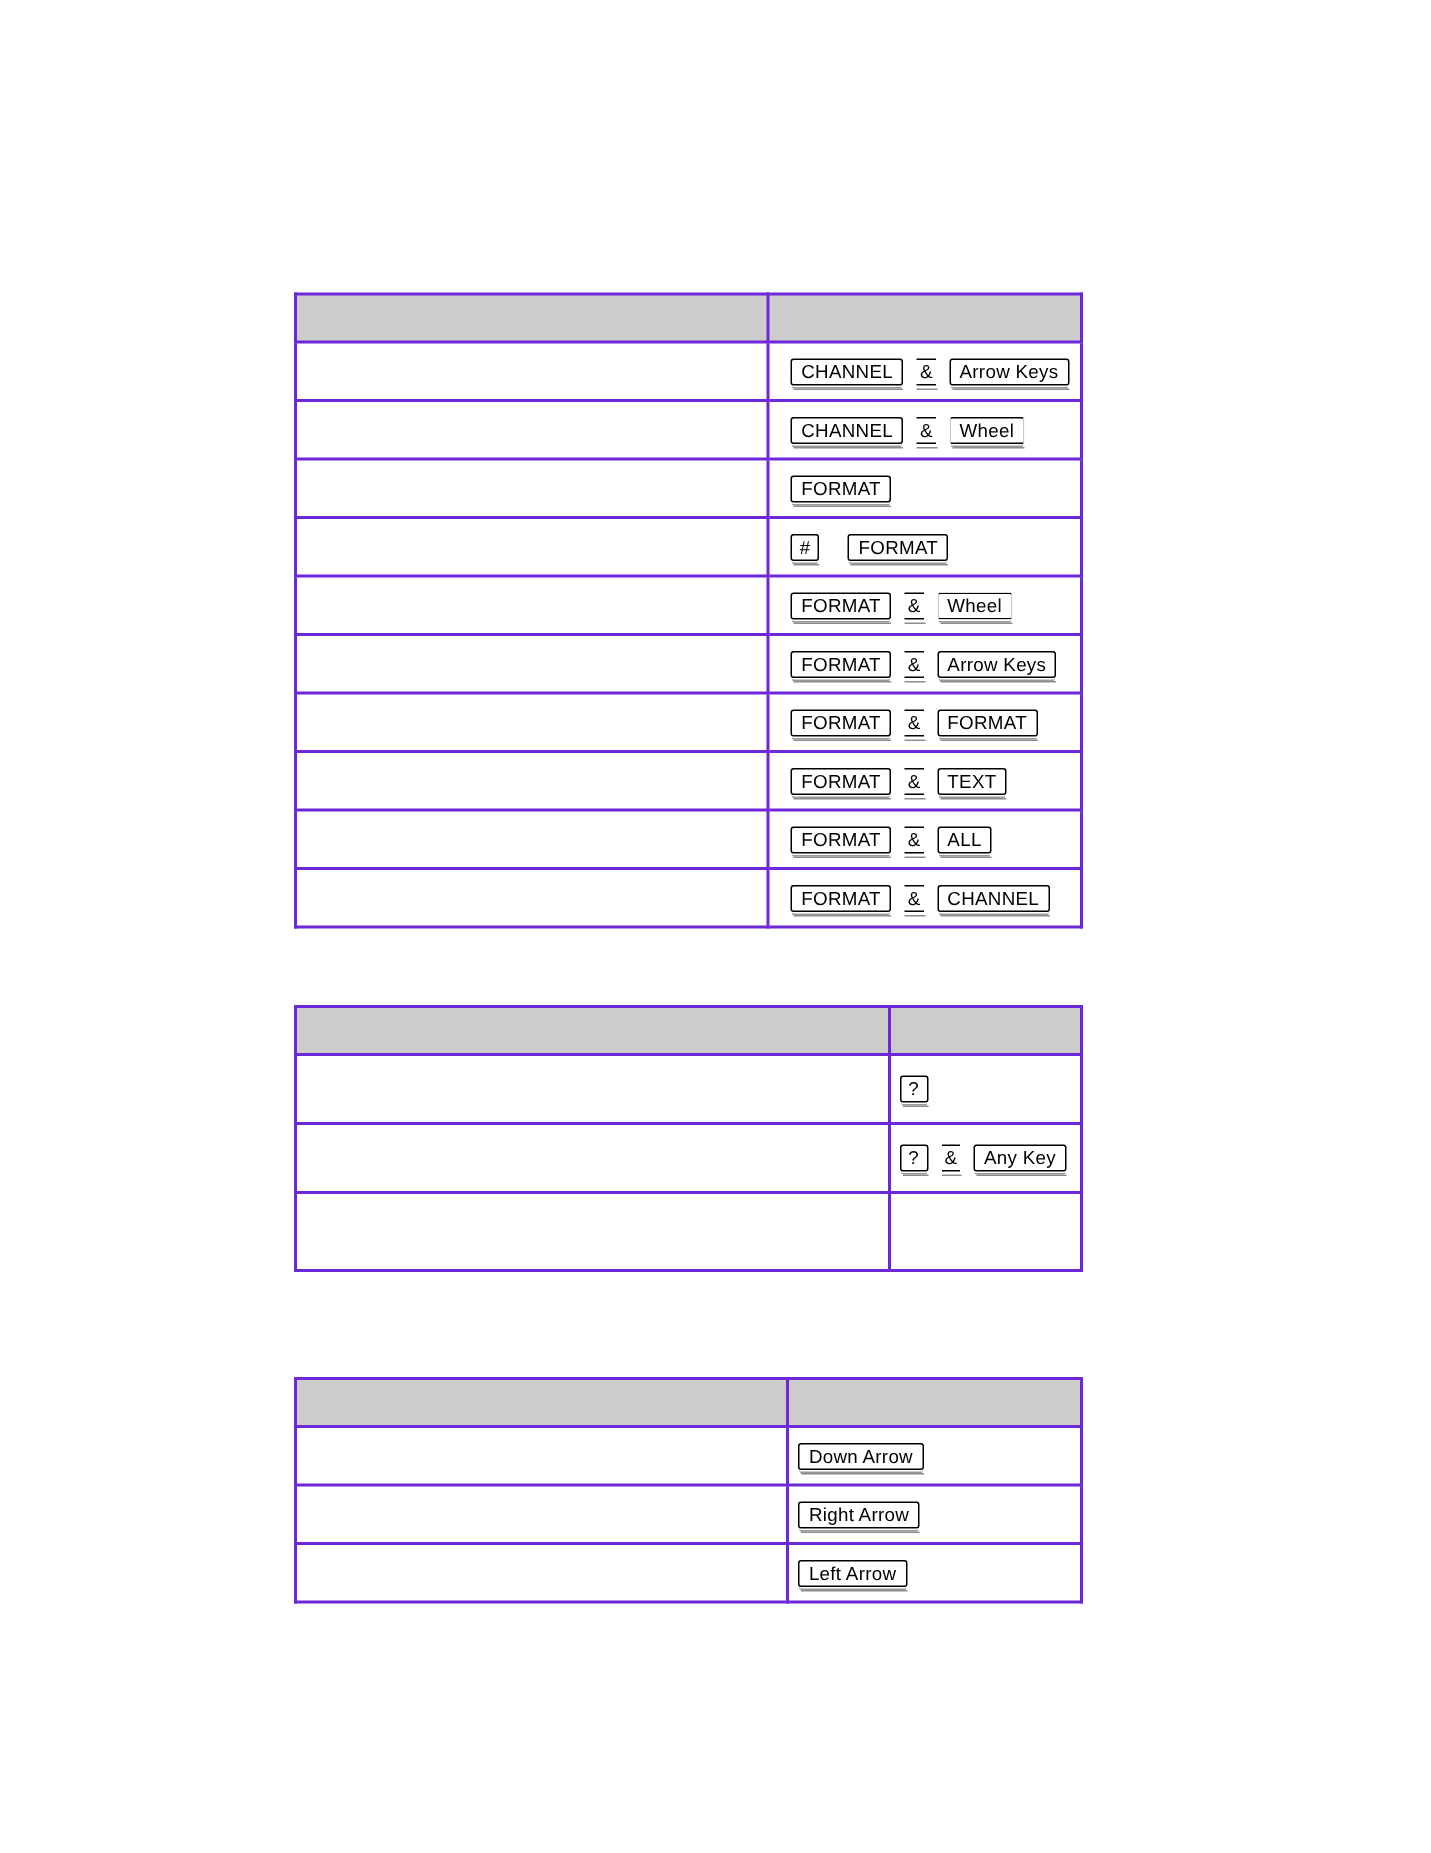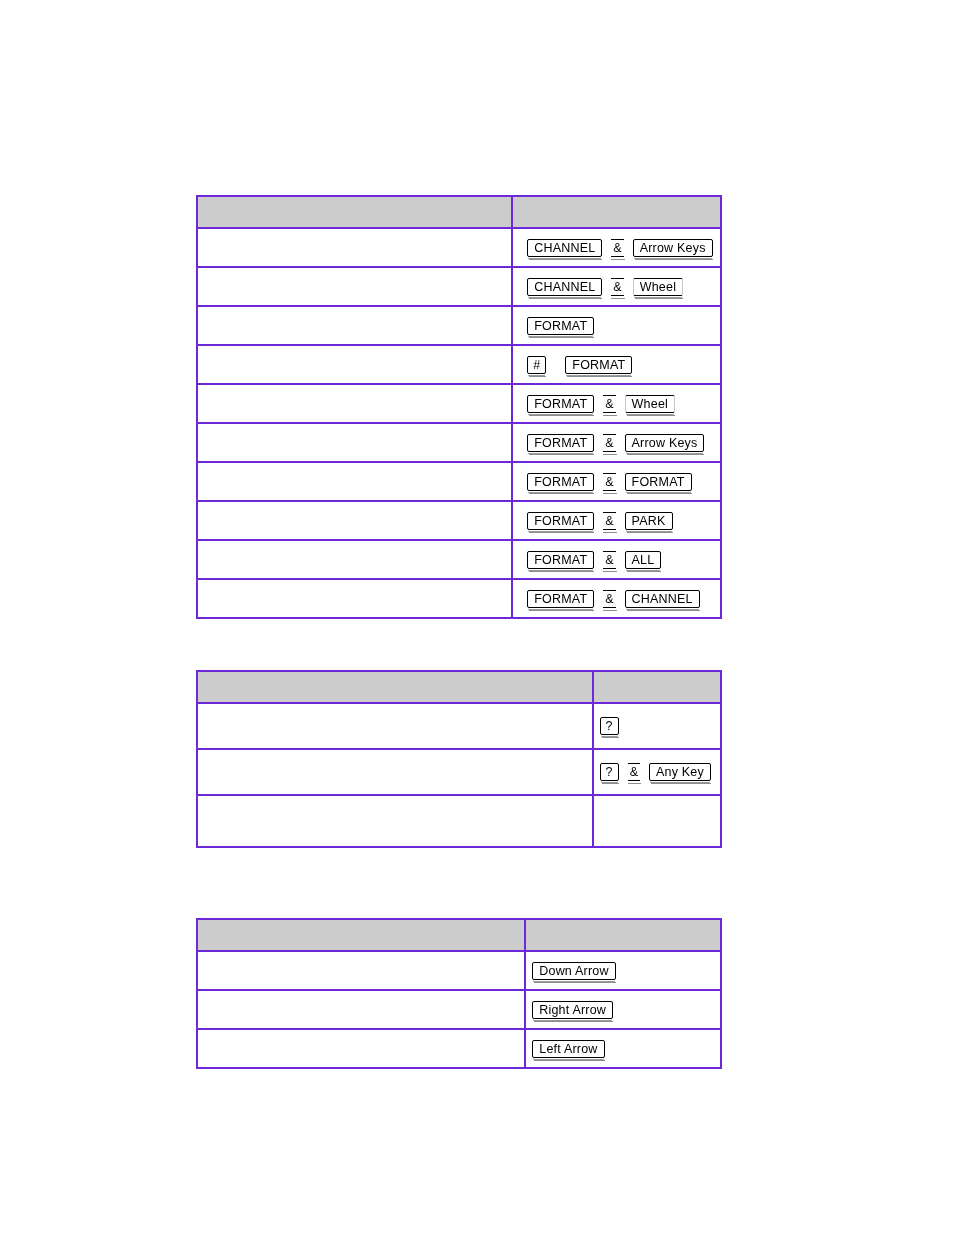--- a/index.html
+++ b/index.html
@@ -233,21 +233,21 @@
               <span class="keycap">FORMAT</span>
             </div>
           </td>
         </tr>
         <tr>
           <td class="desc"></td>
           <td class="keys">
             <div class="keyrow">
               <span class="keycap">FORMAT</span>
               <span class="amp">&amp;</span>
-              <span class="keycap">PARK</span>
+              <span class="keycap">TEXT</span>
             </div>
           </td>
         </tr>
         <tr>
           <td class="desc"></td>
           <td class="keys">
             <div class="keyrow">
               <span class="keycap">FORMAT</span>
               <span class="amp">&amp;</span>
               <span class="keycap">ALL</span>

